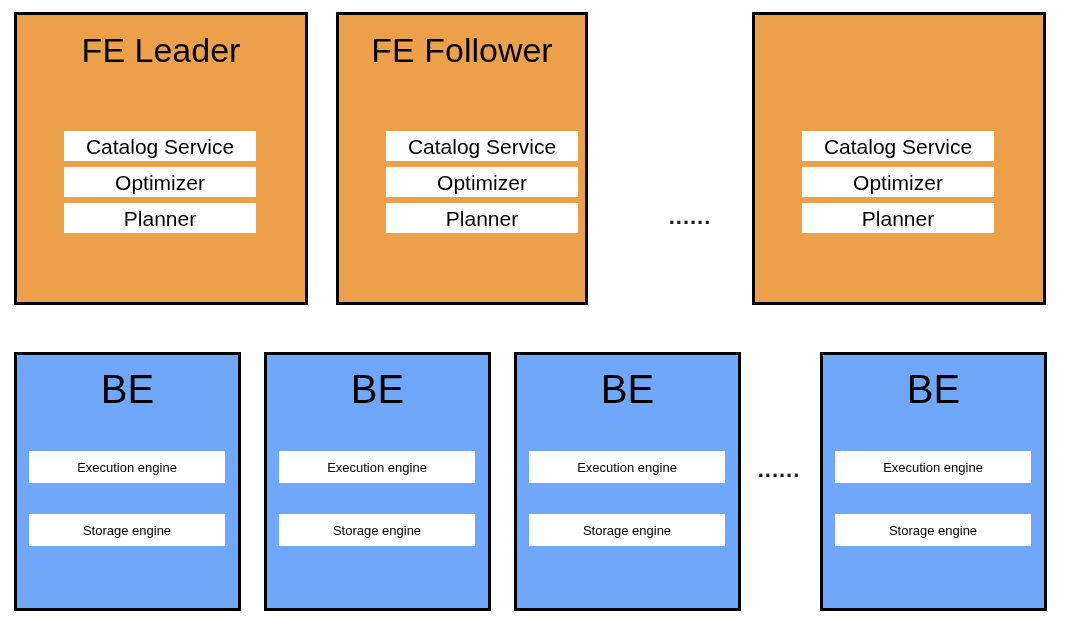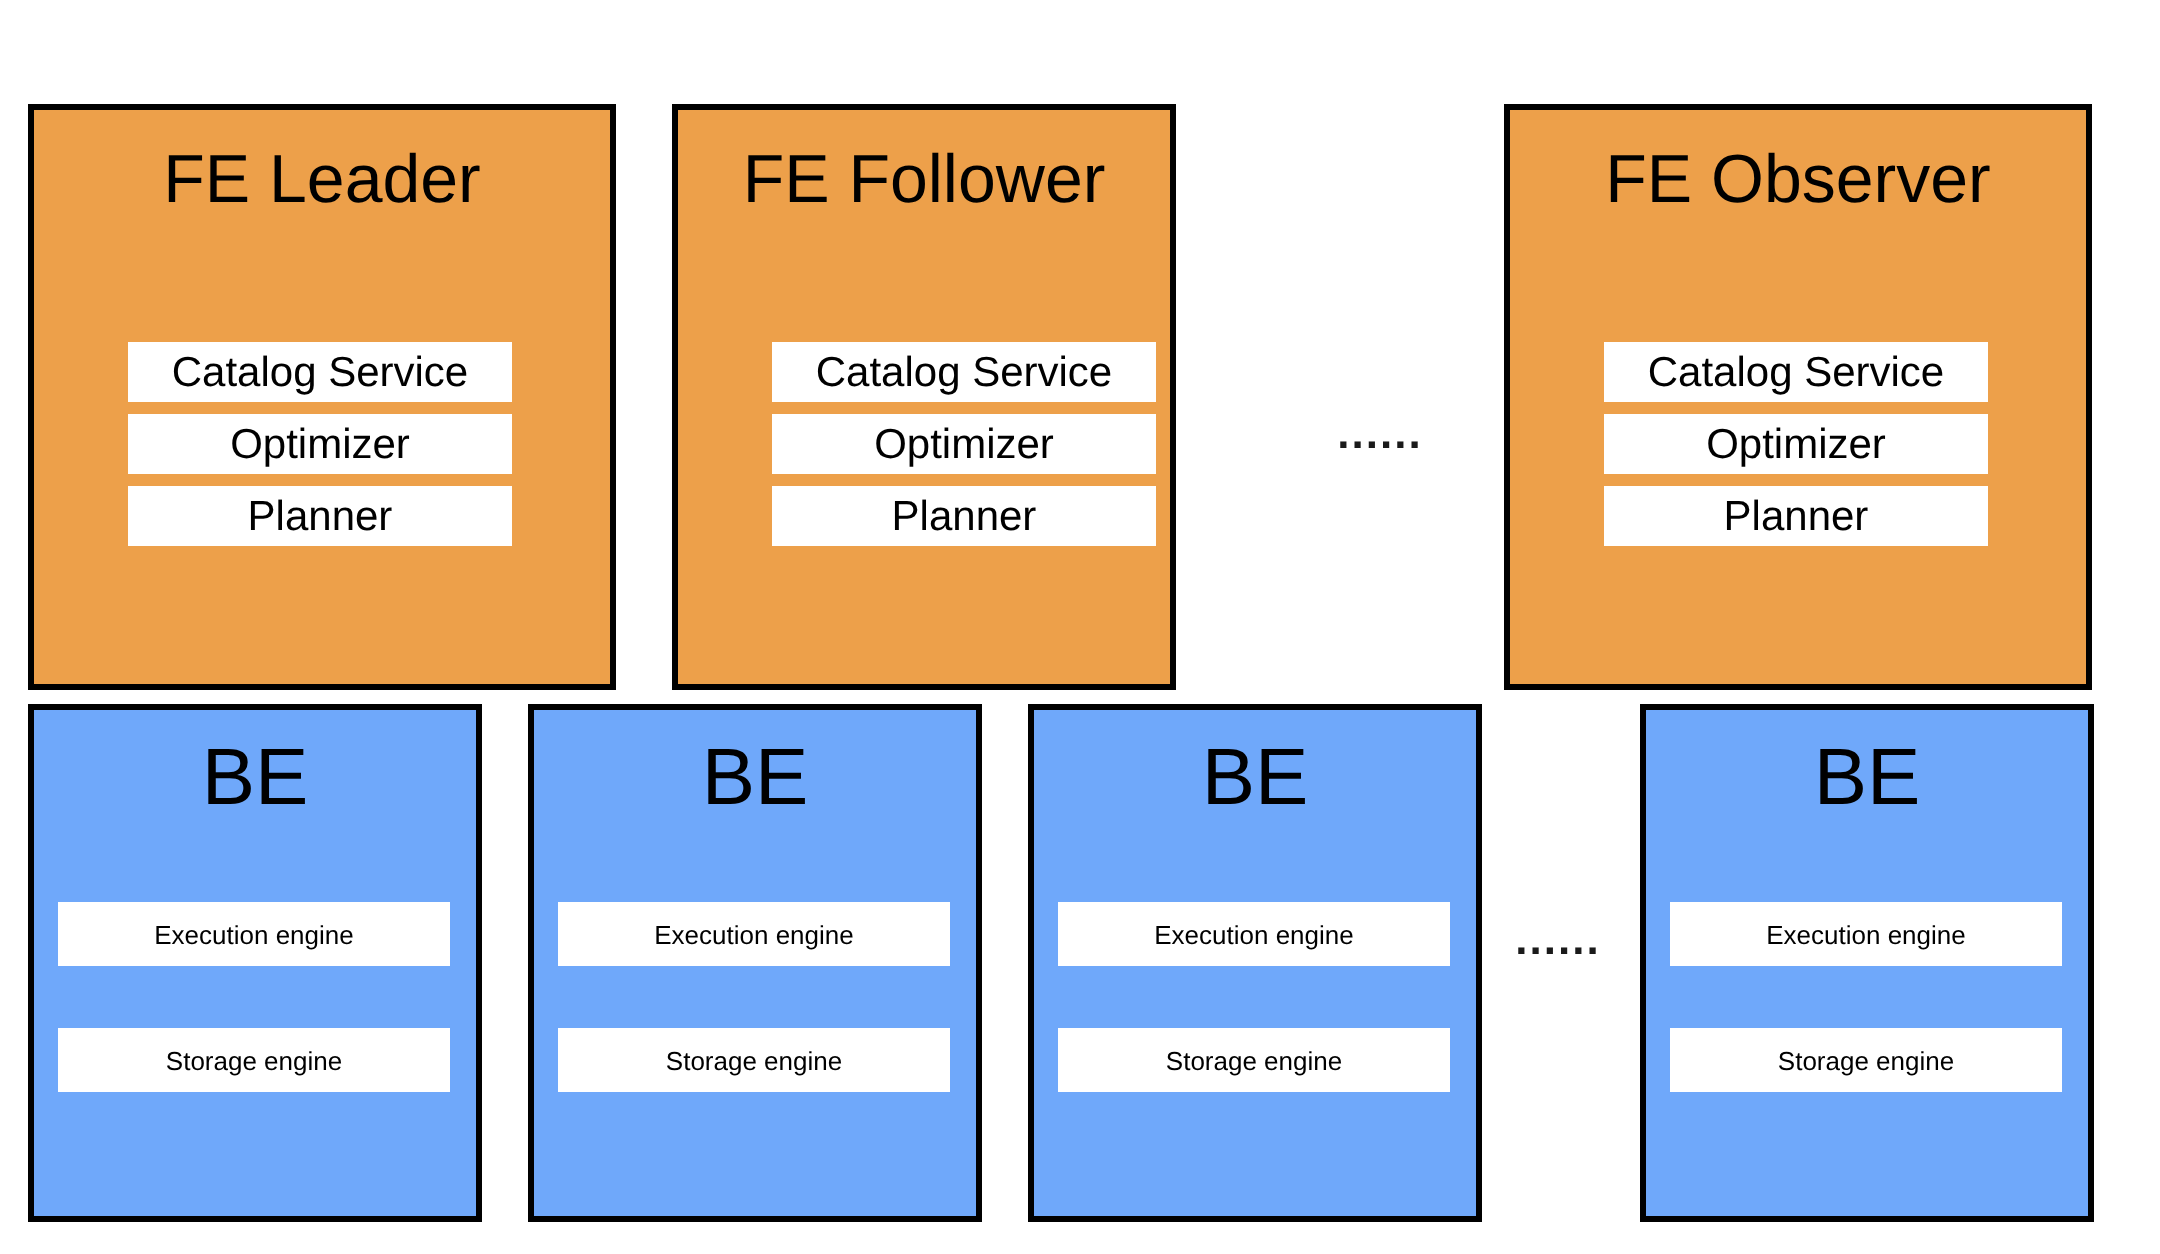--- a/index.html
+++ b/index.html
@@ -21,21 +21,20 @@
 
   
   .node {
     position: absolute;
     box-sizing: border-box;
     border: 3px solid #000000;
     display: block;
   }
   .node.fe {
     background: #EDA04A;
-    margin-top: 40px;
   }
   .node.be {
     background: #6FA8FA;
   }
 
   
   .node-title {
     position: absolute;
     left: 0;
     width: 100%;
@@ -103,21 +102,20 @@
   <div class="node fe" style="left:336px; top:12px; width:252px; height:293px;">
     <div class="node-title">FE Follower</div>
     <div class="comp" style="left:47px; top:116px; width:192px;">Catalog Service</div>
     <div class="comp" style="left:47px; top:152px; width:192px;">Optimizer</div>
     <div class="comp" style="left:47px; top:188px; width:192px;">Planner</div>
   </div>
 
   <div class="ellipsis" style="left:690px; top:217px;">......</div>
 
   <div class="node fe" style="left:752px; top:12px; width:294px; height:293px;">
-    <div class="node-title">FE Observer</div>
     <div class="comp" style="left:47px; top:116px; width:192px;">Catalog Service</div>
     <div class="comp" style="left:47px; top:152px; width:192px;">Optimizer</div>
     <div class="comp" style="left:47px; top:188px; width:192px;">Planner</div>
   </div>
 
   <div class="node be" style="left:14px; top:352px; width:227px; height:259px;">
     <div class="node-title">BE</div>
     <div class="comp" style="left:12px; top:96px; width:196px;">Execution engine</div>
     <div class="comp" style="left:12px; top:159px; width:196px;">Storage engine</div>
   </div>

